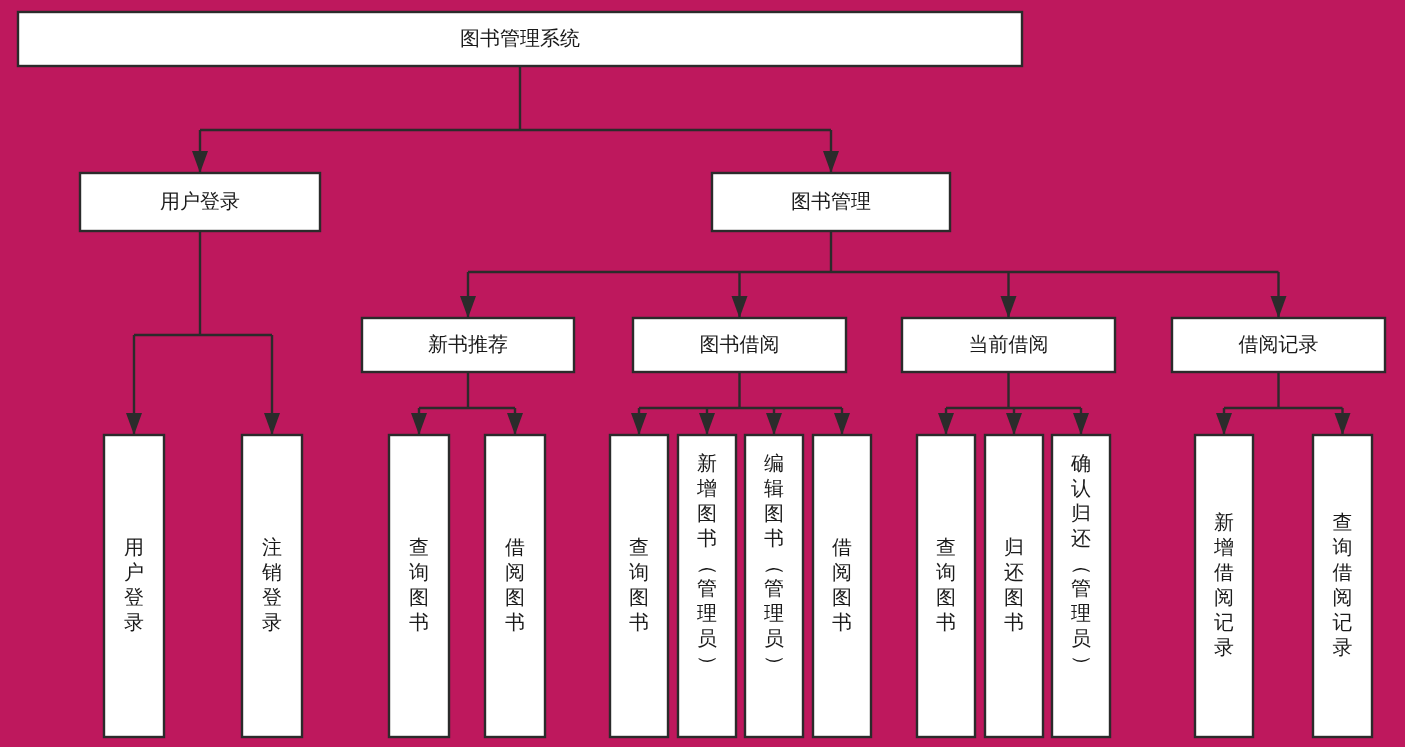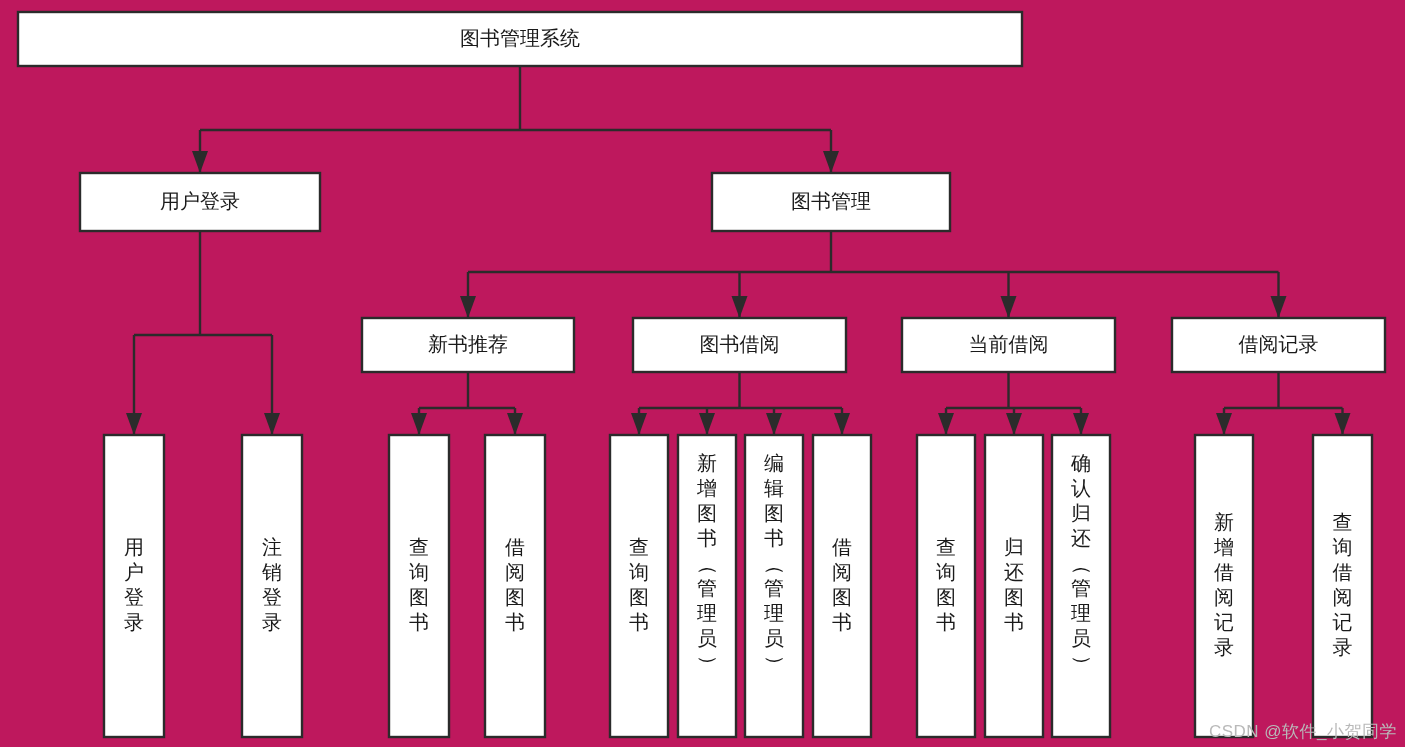--- a/index.html
+++ b/index.html
@@ -305,14 +305,13 @@
             <text x="1342.5" y="523.5" class="vtext-char">查</text>
             <text x="1342.5" y="548.5" class="vtext-char">询</text>
             <text x="1342.5" y="573.5" class="vtext-char">借</text>
             <text x="1342.5" y="598.5" class="vtext-char">阅</text>
             <text x="1342.5" y="623.5" class="vtext-char">记</text>
             <text x="1342.5" y="648.5" class="vtext-char">录</text>
           </g>
         </g>
       </g>
   </svg>
-  <div class="watermark">CSDN @软件_小贺同学</div>
 </div>
 
 </body></html>

